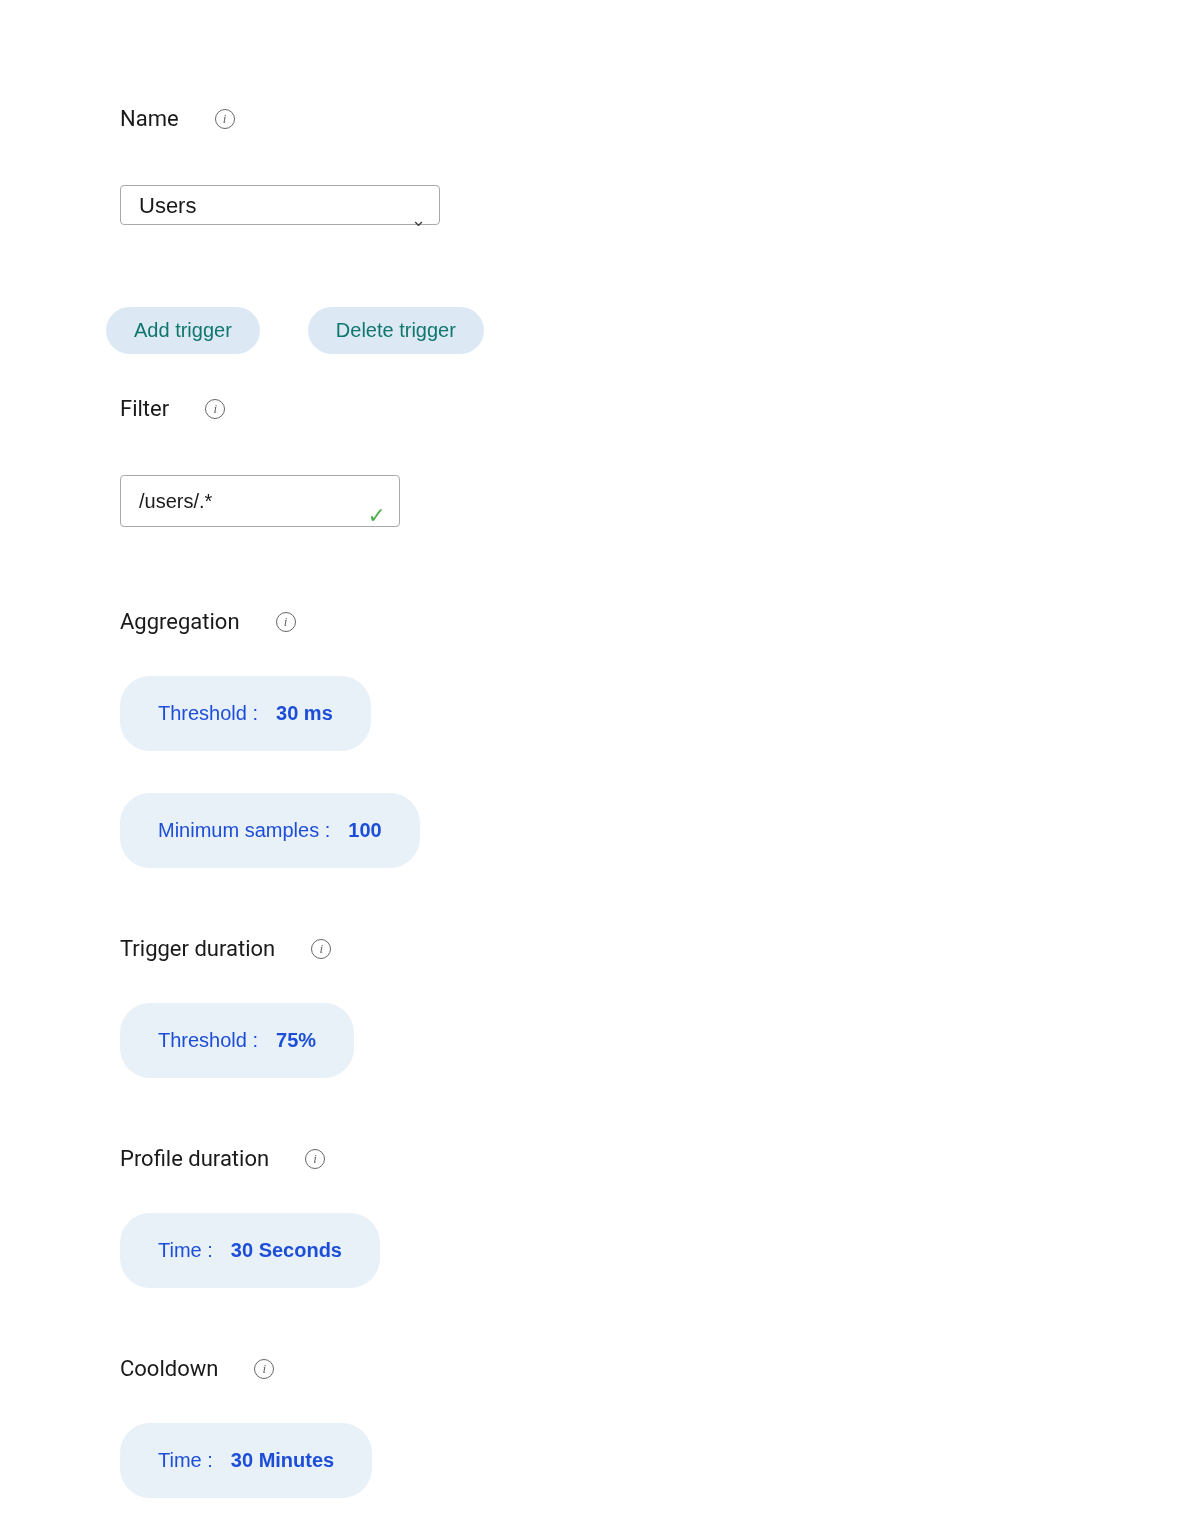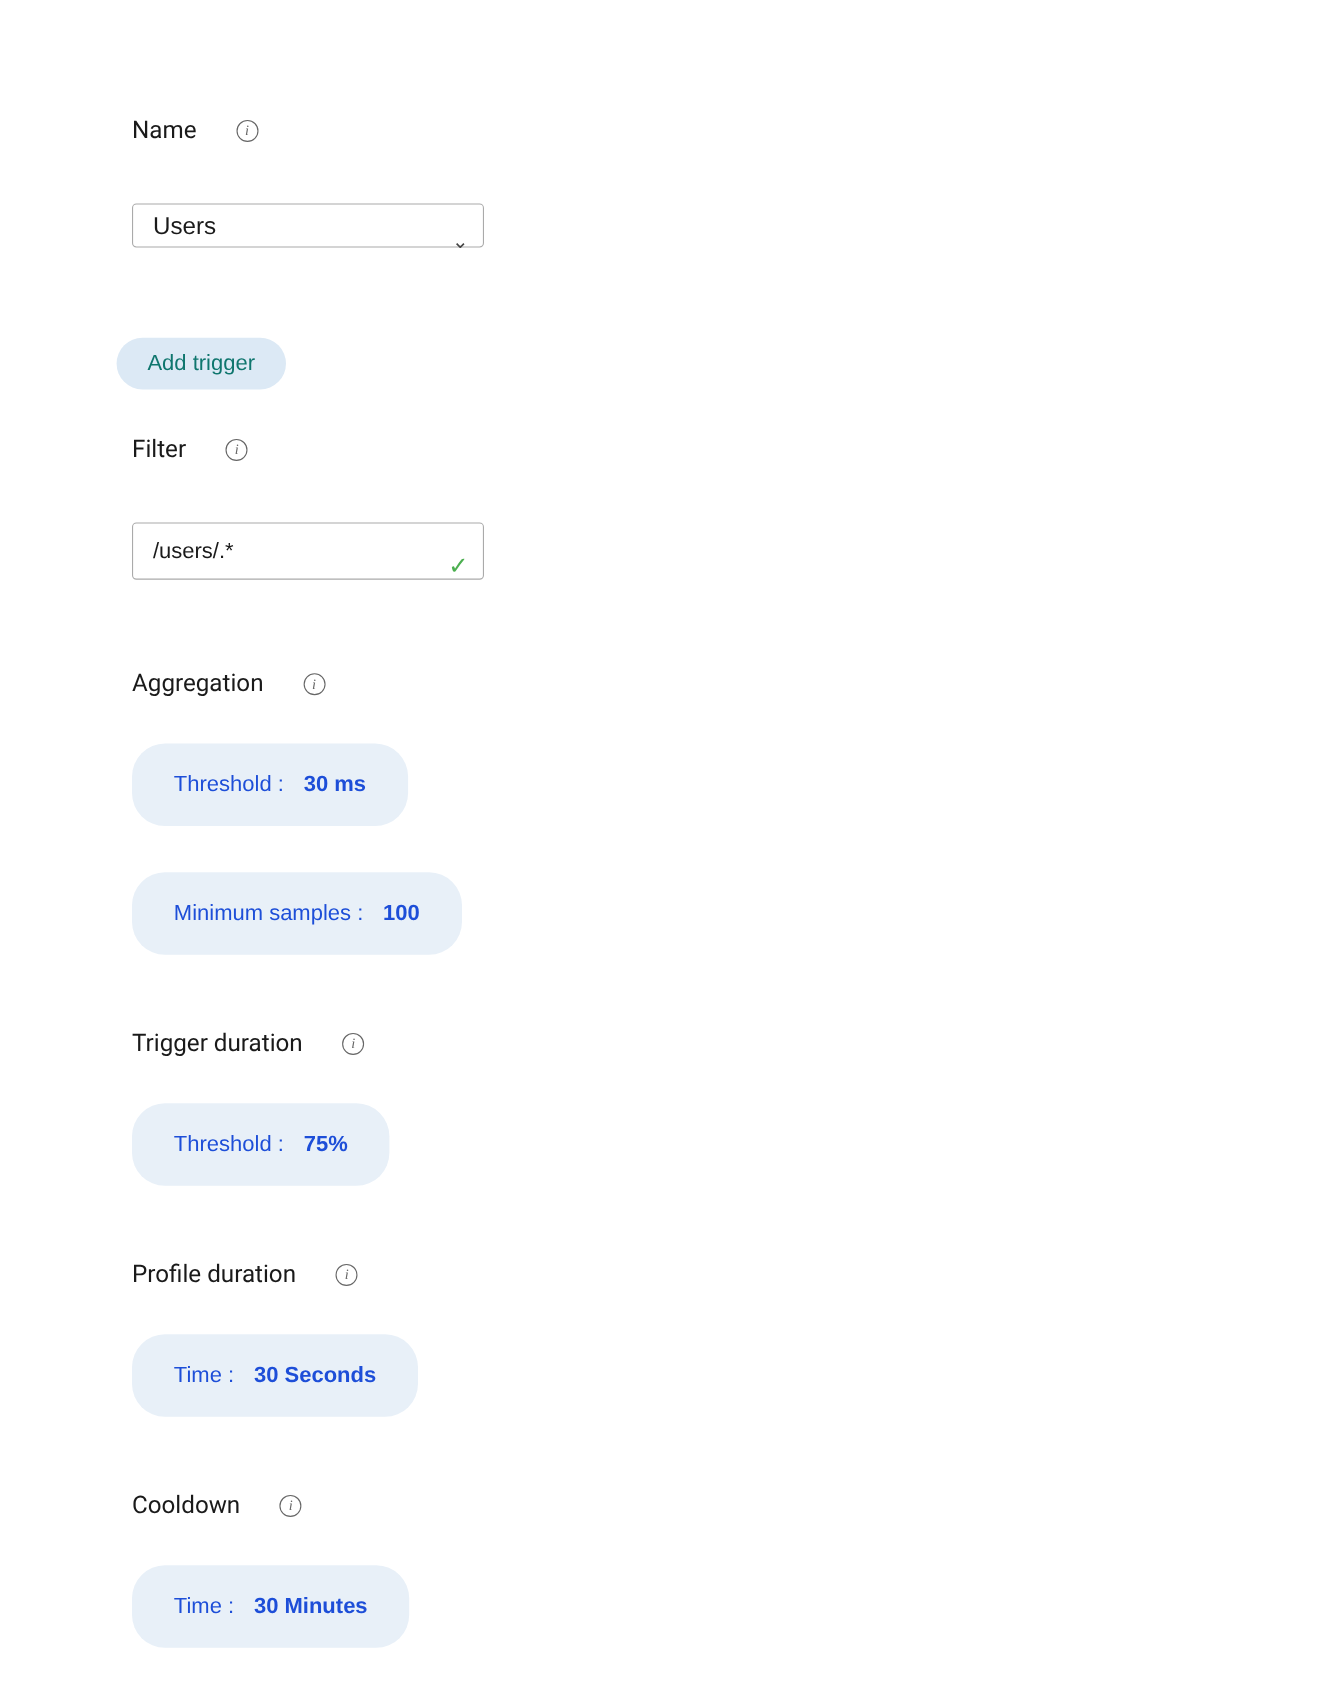--- a/index.html
+++ b/index.html
@@ -96,21 +96,21 @@
       background-color: #dce9f5;
       color: #0f766e;
     }
 
     .filter-input-wrapper {
       position: relative;
       display: inline-block;
     }
 
     .filter-input {
-      width: 320px;
+      width: 280px;
       height: 52px;
       border: 1.5px solid #aaa;
       border-radius: 4px;
       padding: 0 48px 0 18px;
       font-size: 20px;
       color: #1a1a1a;
       background: #fff;
     }
 
     .check-icon {
@@ -154,20 +154,21 @@
   <div class="select-wrapper">
     <select class="select-box">
       <option>Users</option>
     </select>
     <span class="select-chevron">⌄</span>
   </div>
 </div>
 
 <div class="section button-row">
   <button class="btn btn-light">Add trigger</button>
+  <button class="btn btn-light">Delete trigger</button>
 </div>
 
 <div class="section">
   <div class="label-row">
     <span class="label">Filter</span>
     <span class="info-icon" title="Info">i</span>
   </div>
   <div class="filter-input-wrapper">
     <input class="filter-input" type="text" value="/users/.*" style="">
     <span class="check-icon">✓</span>

